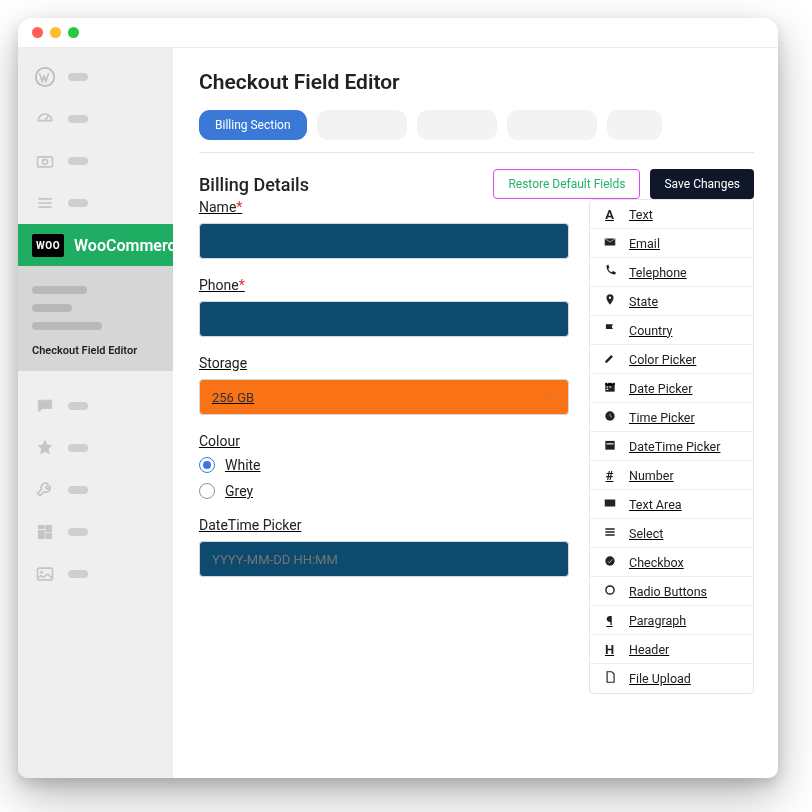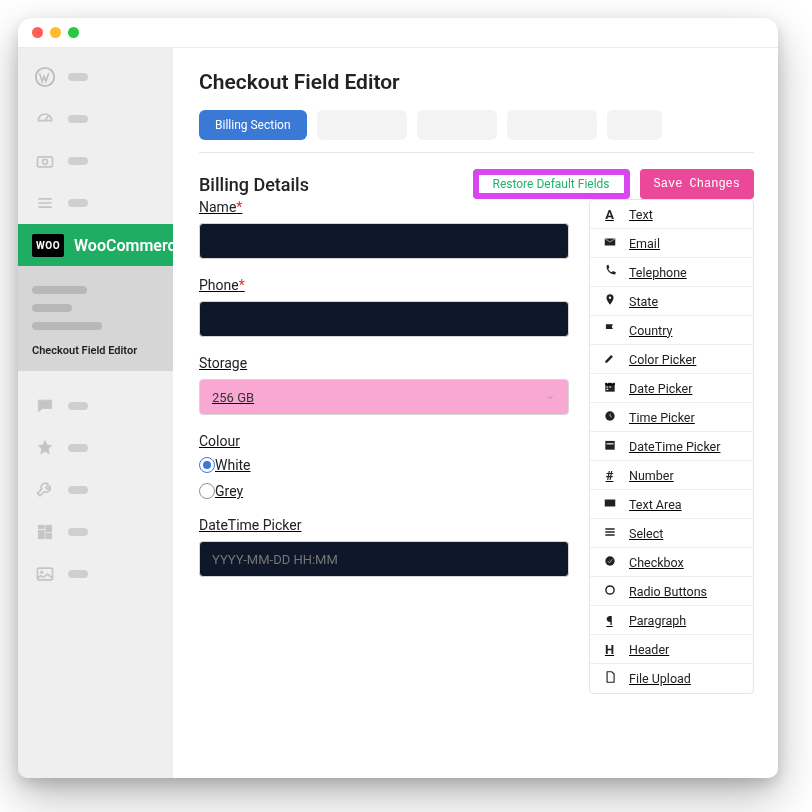--- a/index.html
+++ b/index.html
@@ -44,43 +44,43 @@
     .submenu { background:#d6d6d6; padding:10px 14px 14px; }
     .sub-bar { height: 8px; border-radius:4px; background:#b8b8b8; margin:10px 0; }
     .sub-bar.short { width:55px; }
     .sub-bar.mid { width:40px; }
     .sub-bar.long { width:70px; }
     .submenu .active-label { font-size: 11px; font-weight:600; color:#222; margin-top:14px; }
 
     .main { flex: 1; background:#fff; padding: 22px 24px 24px 26px; overflow:hidden; position:relative; }
     .page-title { font-size: 21px; font-weight:600; color:#222; margin-bottom: 16px; }
     .tabs { display:flex; gap:10px; border-bottom:1px solid #e6e6e6; padding-bottom: 12px; margin-bottom: 16px; }
-    .tab { height:30px; border-radius:6px; padding:0 16px; display:flex; align-items:center; font-size:12px; }
+    .tab { height:30px; border-radius:11px; padding:0 16px; display:flex; align-items:center; font-size:12px; }
     .tab.active { background:#3a79d6; color:#fff; }
     .tab.ghost { background:#f3f3f3; }
 
     .section-header { display:flex; justify-content:space-between; align-items:center; }
     .section-title { font-size: 18px; font-weight:500; color:#222; }
     .btn { height:30px; border-radius:4px; padding:0 14px; font-size:12px; display:inline-flex; align-items:center; cursor:pointer; }
-    .btn-outline-green { border:6px solid #d946ef; color:#23b26d; background:#fff; }
-    .btn-green { background:#ec4899; color:#fff;font-family:Liberation Mono, monospace; }
+    .btn-outline-green { border:1px solid #d946ef; color:#23b26d; background:#fff; }
+    .btn-green { background:#0f172a; color:#fff; }
     .header-buttons { display:flex; gap:10px; }
 
     .form-area { display:flex; gap:20px;text-decoration:underline; }
     .form-left { flex: 1; }
     .form-right { width:165px; }
 
     .field { margin-bottom: 18px; }
     .field-label { font-size:14px; color:#222; margin-bottom:8px; display:block; }
     .req { color:#e02b2b; }
-    .text-input { width:100%; height:36px; border:1px solid #d6d6d6; border-radius:4px; background:#0f172a; padding:0 12px; font-size:13px; }
-    .select-input { width:100%; height:36px; border:1px solid #d6d6d6; border-radius:4px; background:#f9a8d4; padding:0 12px; font-size:13px; display:flex; align-items:center; justify-content:space-between; color:#333; }
+    .text-input { width:100%; height:36px; border:1px solid #d6d6d6; border-radius:4px; background:#0c4a6e; padding:0 12px; font-size:13px; }
+    .select-input { width:100%; height:36px; border:1px solid #d6d6d6; border-radius:4px; background:#f97316; padding:0 12px; font-size:13px; display:flex; align-items:center; justify-content:space-between; color:#333; }
     .chevron { width:12px; height:12px; }
 
-    .radio-row { display:flex; align-items:center; gap:0; margin-bottom:10px; font-size:14px; color:#222; }
+    .radio-row { display:flex; align-items:center; gap:10px; margin-bottom:10px; font-size:14px; color:#222; }
     .radio { width:16px; height:16px; border:1.7px solid #929292; border-radius:50%; display:inline-flex; align-items:center; justify-content:center; }
     .radio.checked { border-color:#3a79d6; }
     .radio.checked::after { content:""; width:8px; height:8px; border-radius:50%; background:#3a79d6; }
 
     .type-list { border:1px solid #e5e5e5; border-radius:4px; overflow:hidden; }
     .type-item { height:29px; display:flex; align-items:center; padding:0 12px; gap:12px; font-size:12.5px; color:#222; border-bottom:1px solid #eee; cursor:pointer; }
     .type-item:last-child { border-bottom:none; }
     .type-item .icon { width:15px; text-align:center; color:#222; font-weight:700; font-size:13px; }
     .type-item svg { width:14px; height:14px; }
     .datetime-input { color:#999; }

